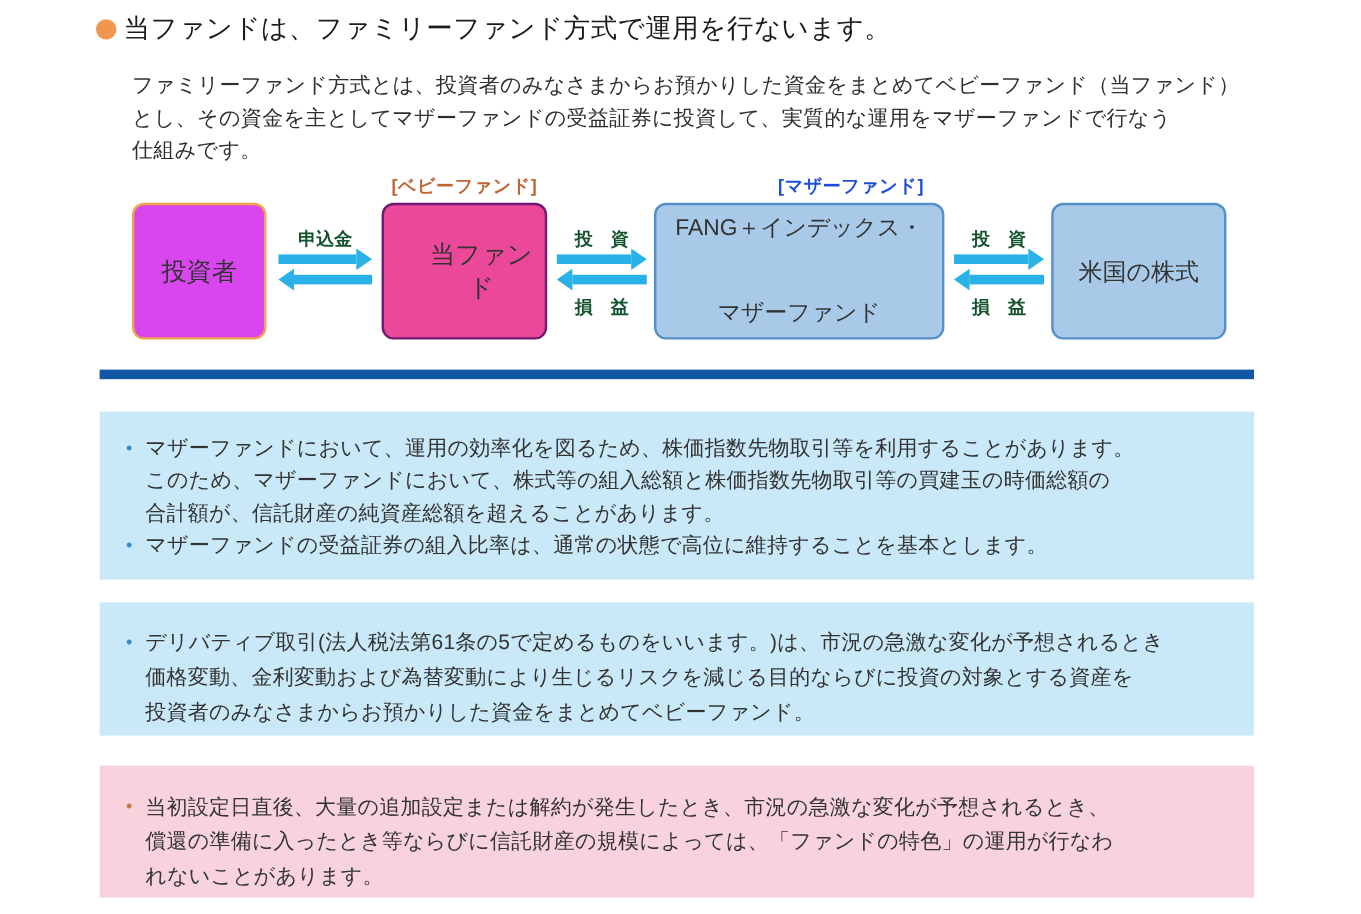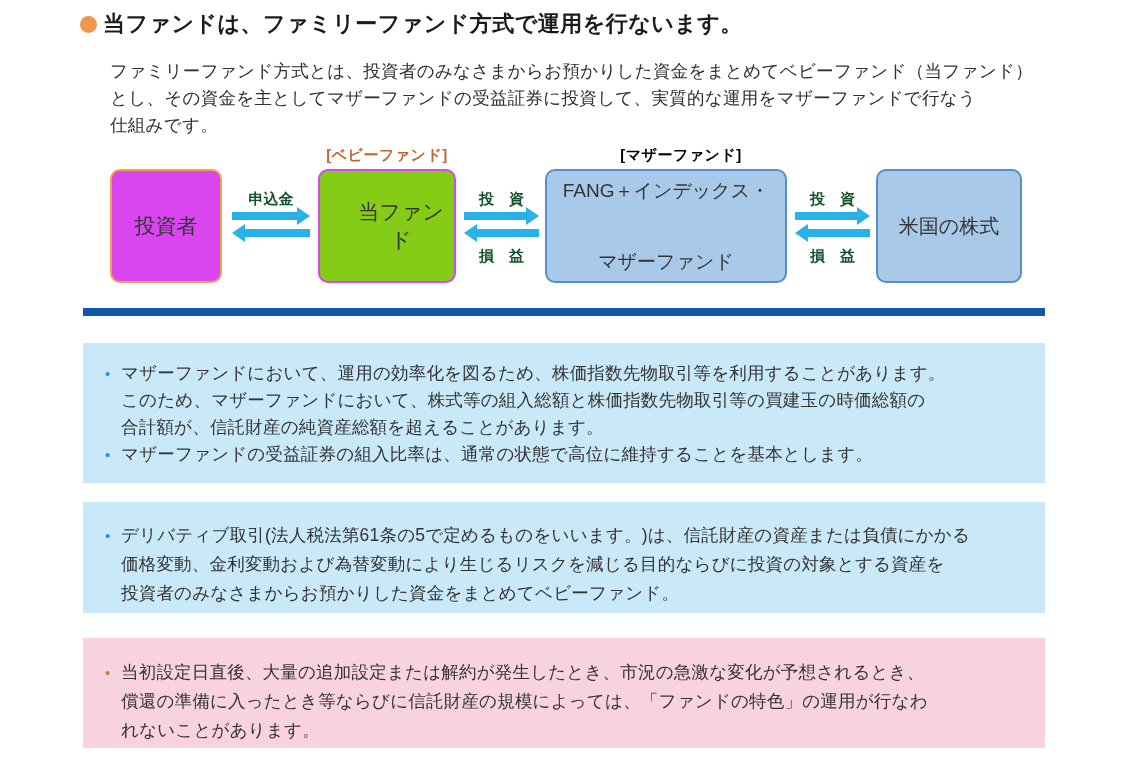--- a/index.html
+++ b/index.html
@@ -3,32 +3,32 @@
 <meta charset="utf-8">
 <style>
   html,body{margin:0;padding:0;background:#ffffff;}
   .canvas{
     position:relative;width:1134px;height:762px;background:#ffffff;
     font-family:"Liberation Sans","DejaVu Sans",sans-serif;color:#2b2b2b;overflow:hidden;
   }
   
   .heading{position:absolute;left:80px;top:9px;display:flex;align-items:center;}
   .heading .dot{width:17px;height:17px;border-radius:50%;background:#F0974D;margin-right:6px;flex:0 0 auto;font-size:0;}
-  .heading .txt{font-size:22px;font-weight:bold;color:#1b1b1b;letter-spacing:0.5px;white-space:nowrap;}
+  .heading .txt{font-size:22px;font-weight:normal;color:#1b1b1b;letter-spacing:0.5px;white-space:nowrap;}
   
   .intro{position:absolute;left:110px;top:58px;font-size:17.5px;line-height:27px;color:#2e2e2e;letter-spacing:0.3px;}
   .intro div{white-space:nowrap;}
   
   .diagram{position:absolute;left:0;top:0;width:1134px;height:300px;}
   .fund-label{position:absolute;top:146px;font-size:15px;font-weight:bold;text-align:center;letter-spacing:0.5px;}
   .fund-label.baby{left:318px;width:138px;color:#C06535;}
-  .fund-label.mother{left:560px;width:242px;color:#000000;}
+  .fund-label.mother{left:528px;width:242px;color:#1d4ed8;text-align:right;}
   .dbox{position:absolute;top:169px;height:114px;border-radius:10px;display:flex;flex-direction:column;align-items:center;justify-content:center;box-sizing:border-box;text-align:center;color:#333;}
   .dbox.investor{left:110px;width:112px;background:#d946ef;border:2px solid #F2A24E;font-size:21px;}
-  .dbox.thisfund{left:318px;width:138px;background:#84cc16;border:2px solid #d946ef;font-size:21px;padding-left:28px;}
+  .dbox.thisfund{left:318px;width:138px;background:#ec4899;border:2px solid #701a75;font-size:21px;padding-left:28px;}
   .dbox.motherfund{left:545px;width:242px;background:#A9C9E8;border:2px solid #5590C8;font-size:19px;line-height:27px;gap:44px;}
   .dbox.usstocks{left:876px;width:146px;background:#A9C9E8;border:2px solid #5590C8;font-size:20px;}
   .arrow{position:absolute;height:8px;background:#29B1E8;}
   .arrow.r::after{content:"";position:absolute;right:-13px;top:-5px;width:0;height:0;
     border-left:13px solid #29B1E8;border-top:9px solid transparent;border-bottom:9px solid transparent;}
   .arrow.l::before{content:"";position:absolute;left:-13px;top:-5px;width:0;height:0;
     border-right:13px solid #29B1E8;border-top:9px solid transparent;border-bottom:9px solid transparent;}
   .flow-label{position:absolute;font-size:15px;font-weight:bold;color:#14532d;text-align:center;white-space:nowrap;}
   .flow-label.small{font-size:13.5px;line-height:16px;}
   
@@ -120,21 +120,21 @@
         </div>
       </div>
     </div>
   </div>
 
   <div class="ibox blue b2">
     <div class="inner">
       <div class="bullet-item">
         <span class="b">•</span>
         <div class="lines">
-          <div>デリバティブ取引(法人税法第61条の5で定めるものをいいます。)は、信託財産の資産または負債にかかる</div>
+          <div>デリバティブ取引(法人税法第61条の5で定めるものをいいます。)は、市況の急激な変化が予想されるとき</div>
           <div>価格変動、金利変動および為替変動により生じるリスクを減じる目的ならびに投資の対象とする資産を</div>
           <div>投資者のみなさまからお預かりした資金をまとめてベビーファンド。</div>
         </div>
       </div>
     </div>
   </div>
 
   <div class="ibox pink b3">
     <div class="inner">
       <div class="bullet-item">

